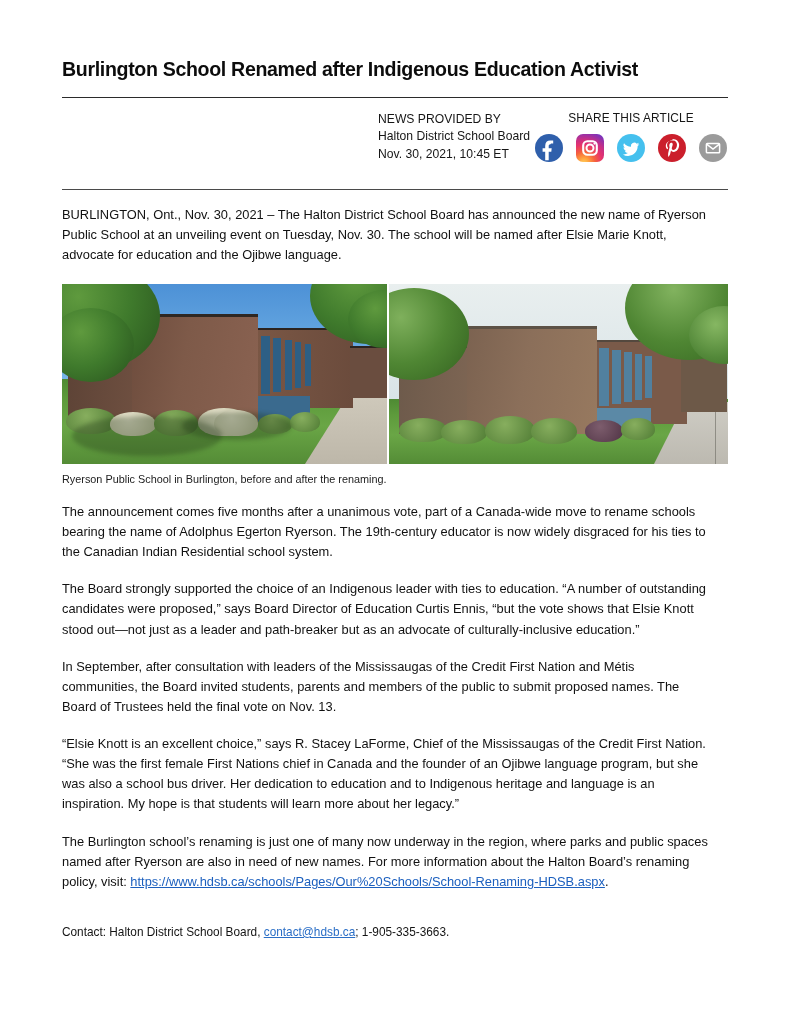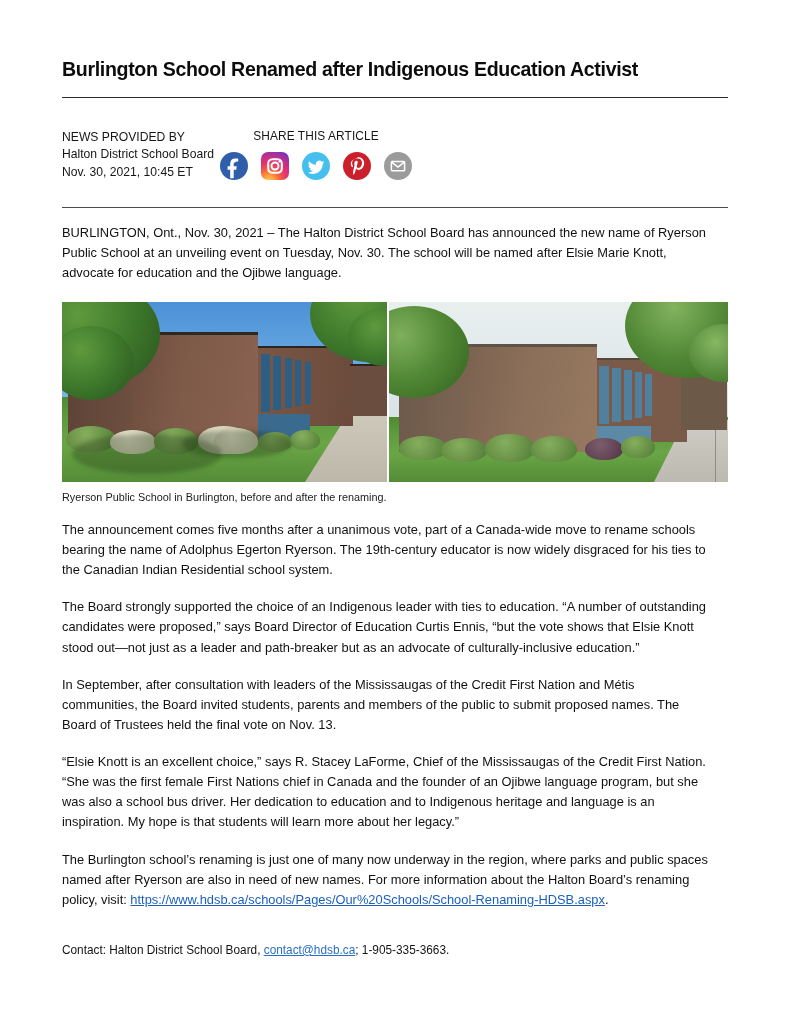--- a/index.html
+++ b/index.html
@@ -53,23 +53,23 @@
     margin-top: 16px;
     width: 666px;
   }
   .rule.thin {
     background: #4a4a4a;
   }
 
   
   .meta-row {
     display: flex;
-    justify-content: flex-start;
+    justify-content: flex-end;
     align-items: flex-start;
-    margin-top: 31px;
+    margin-top: 13px;
     height: 62px;
   }
   .meta-left {
     font-size: 12.6px;
     line-height: 1.42;
     color: #161616;
     transform: scaleX(0.965);
     transform-origin: left top;
     white-space: nowrap;
   }

